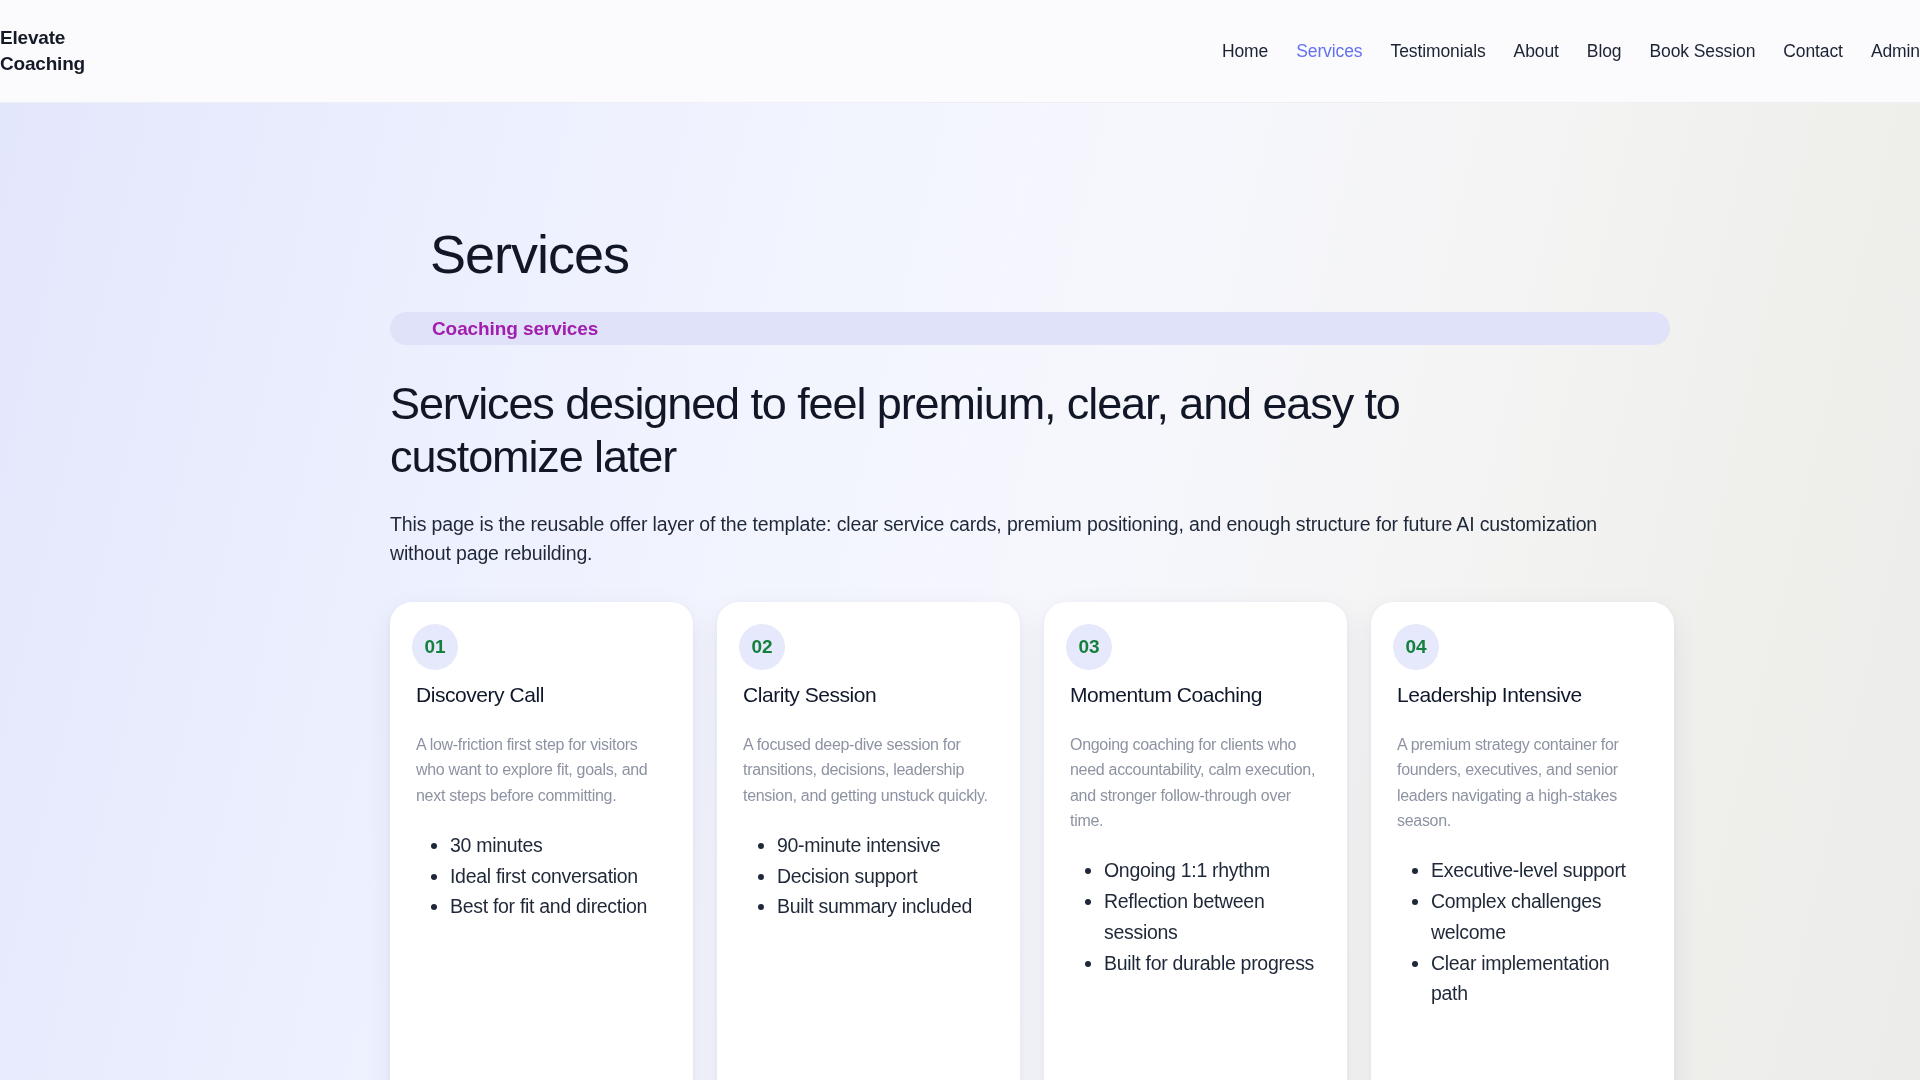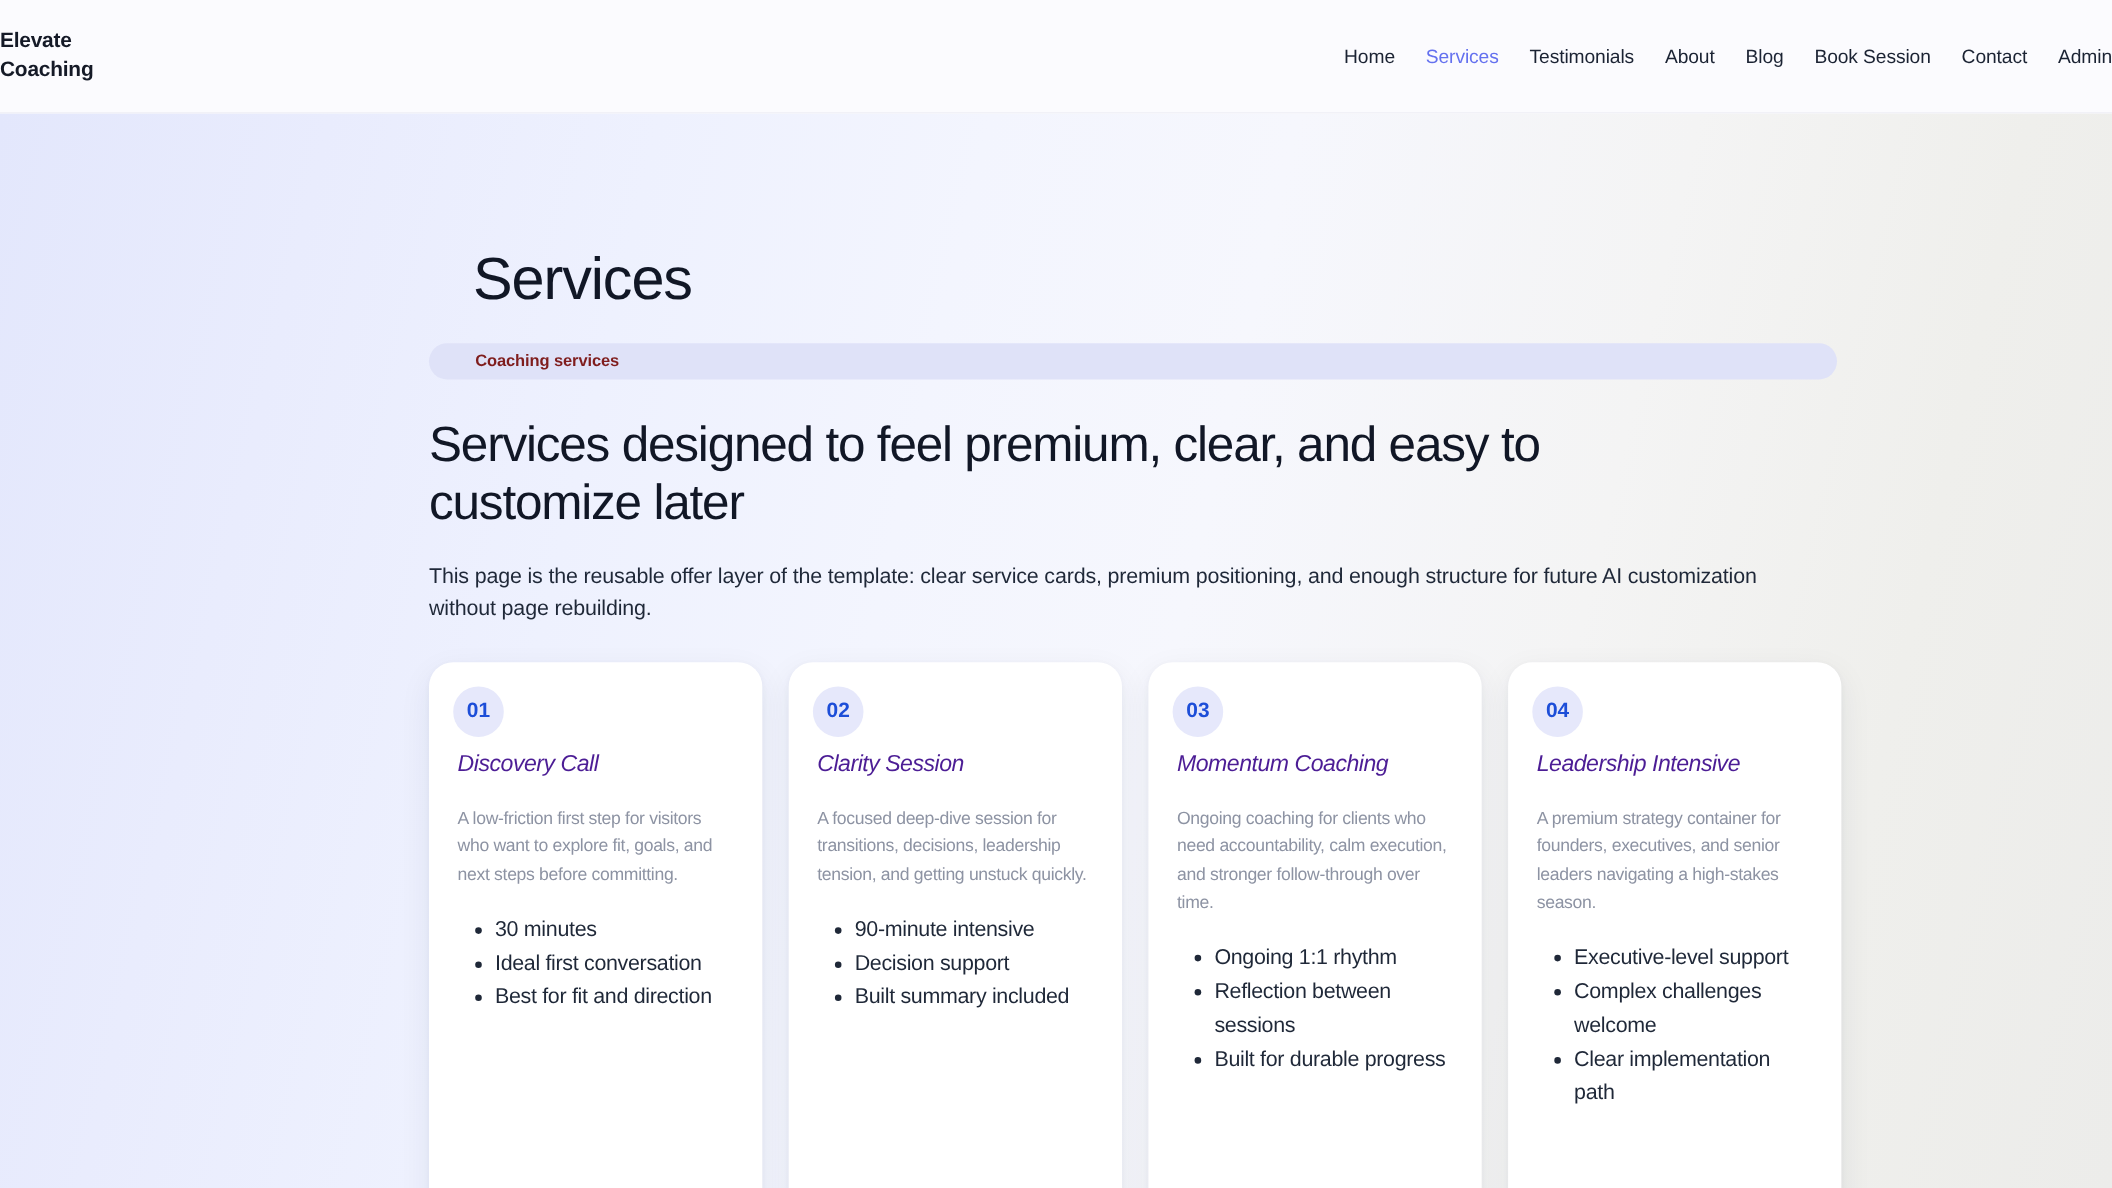--- a/index.html
+++ b/index.html
@@ -102,23 +102,23 @@
     width: 1280px;
     height: 33px;
     background: #dfe2f8;
     border-radius: 999px;
     display: flex;
     align-items: center;
     padding-left: 42px;
   }
 
   .eyebrow-text {
-    font-size: 15px;
+    font-size: 19px;
     font-weight: 700;
-    color: #7f1d1d;
+    color: #a21caf;
     letter-spacing: -0.1px;
     text-align: center;
   }
 
   .headline {
     margin-top: 32px;
     margin-left: -40px;
     font-size: 45px;
     font-weight: 400;
     line-height: 1.18;
@@ -159,34 +159,33 @@
   .card-badge {
     width: 46px;
     height: 46px;
     border-radius: 50%;
     background: #e6e8fb;
     display: flex;
     align-items: center;
     justify-content: center;
     font-size: 19px;
     font-weight: 700;
-    color: #1d4ed8;
+    color: #15803d;
     margin-bottom: 12px;
     margin-left: -4px;
     margin-top: -6px;
   }
 
   .card-title {
     font-size: 21px;
     font-weight: 400;
-    color: #4c1d95;
+    color: #0f172a;
     letter-spacing: -0.45px;
     line-height: 1.25;
     margin-bottom: 24px;
-    font-style: italic;
   }
 
   .card-desc {
     font-size: 16px;
     line-height: 1.58;
     color: #8d93a3;
     letter-spacing: -0.3px;
     margin-bottom: 22px;
   }
 

